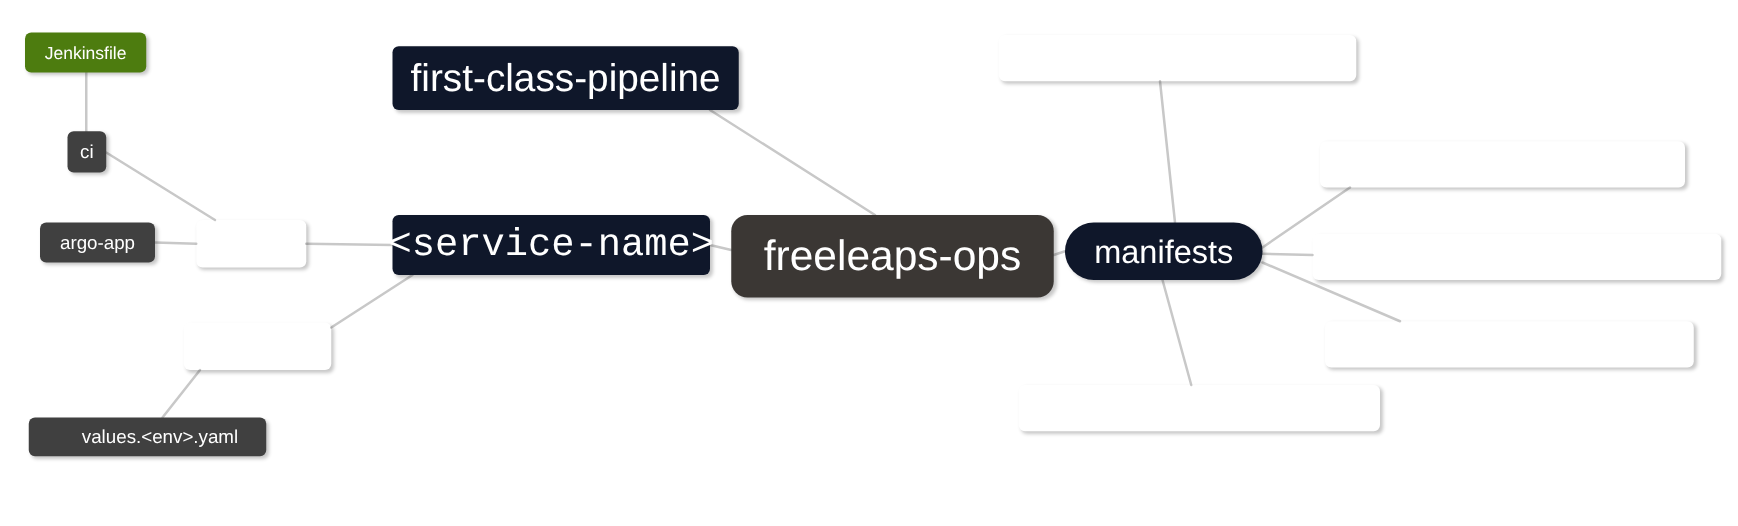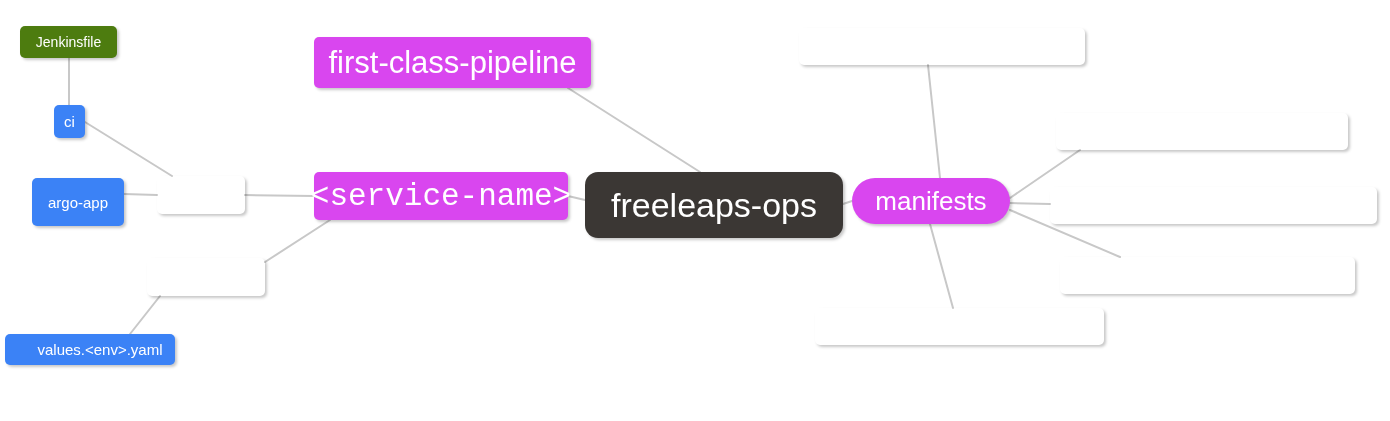--- a/index.html
+++ b/index.html
@@ -44,31 +44,31 @@
   .node-label {
     display: block;
     padding: 0 2px;
   }
   
   .lvl-root {
     background: #3b3734;
     font-size: 34px;
   }
   .lvl-blue {
-    background: #d946ef;
+    background: #0f172a;
     justify-content: center;
   }
   .lvl-green {
     background: #21c5e;
   }
   .lvl-orange {
     background: #4d7c0f;
   }
   .lvl-red {
-    background: #3b82f6;
+    background: #404040;
   }
   .size-xl { font-size: 31px; }
   .size-lg { font-size: 26px; }
   .size-md { font-size: 22px; }
   .size-sm { font-size: 15px; }
   .size-xs { font-size: 14px; }
 </style>
 </head>
 <body>
 
@@ -104,24 +104,24 @@
       </div>
       <div class="node lvl-green size-md" style="left: 157px; top: 176px; width: 88px; height: 38px;">
         <span class="node-label">&lt;env&gt;</span>
       </div>
       <div class="node lvl-green size-md" style="left: 147px; top: 258px; width: 118px; height: 38px;">
         <span class="node-label">helm-pkg</span>
       </div>
       <div class="node lvl-red size-sm" style="left: 54px; top: 105px; width: 31px; height: 33px;">
         <span class="node-label">ci</span>
       </div>
-      <div class="node lvl-red size-sm" style="left: 32px; top: 178px; width: 92px; height: 48px;">
+      <div class="node lvl-red size-sm" style="left: 32px; top: 178px; width: 92px; height: 32px;">
         <span class="node-label">argo-app</span>
       </div>
-      <div class="node lvl-red size-sm" style="left: 5px; top: 334px; width: 170px; height: 31px; padding-left: 20px;">
+      <div class="node lvl-red size-sm" style="left: 23px; top: 334px; width: 190px; height: 31px; padding-left: 20px;">
         <span class="node-label">values.&lt;env&gt;.yaml</span>
       </div>
       <div class="node lvl-orange size-xs" style="left: 20px; top: 26px; width: 97px; height: 32px;">
         <span class="node-label">Jenkinsfile</span>
       </div>
       <div class="node lvl-green size-md" style="left: 799px; top: 28px; width: 286px; height: 37px;">
         <span class="node-label">freeleaps-devops-system</span>
       </div>
       <div class="node lvl-green size-md" style="left: 1056px; top: 113px; width: 292px; height: 37px;">
         <span class="node-label">freeleaps-network-system</span>

